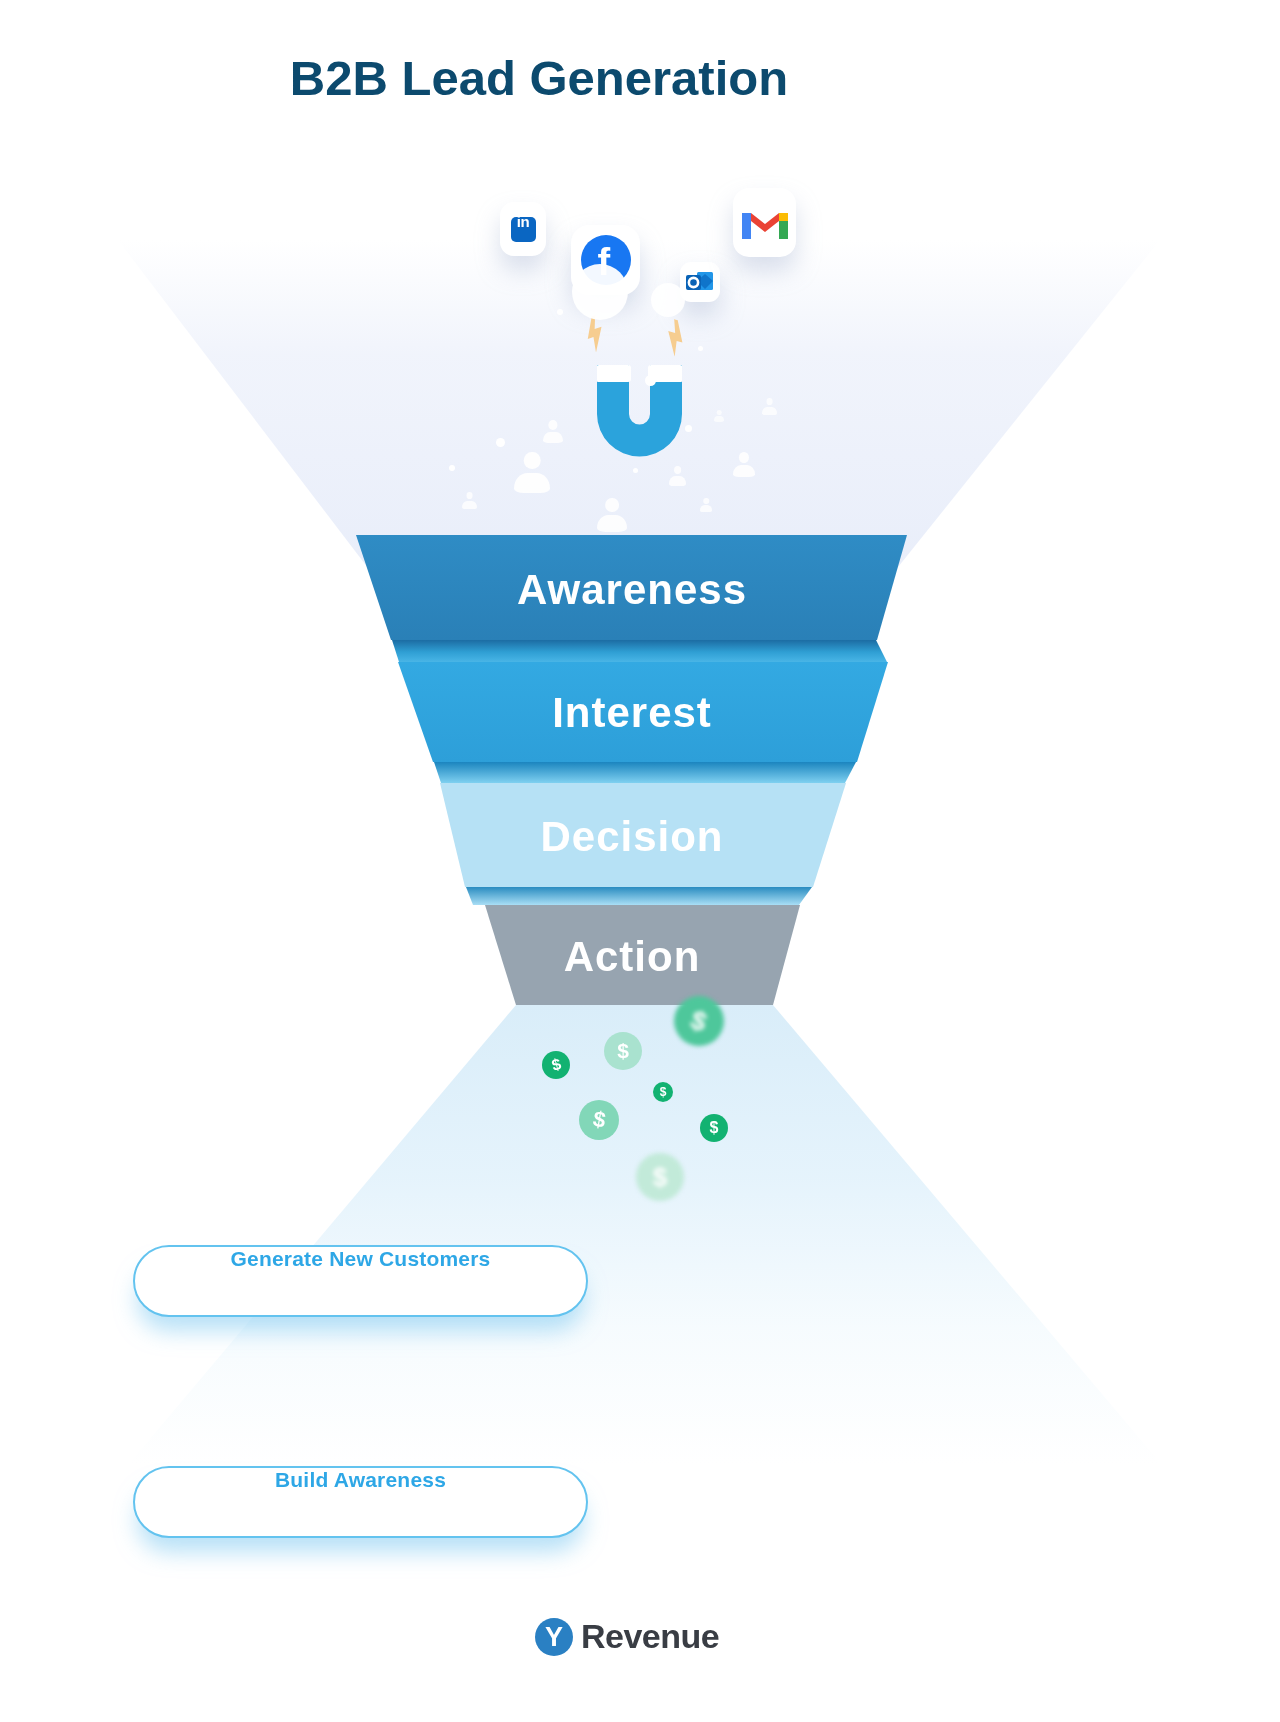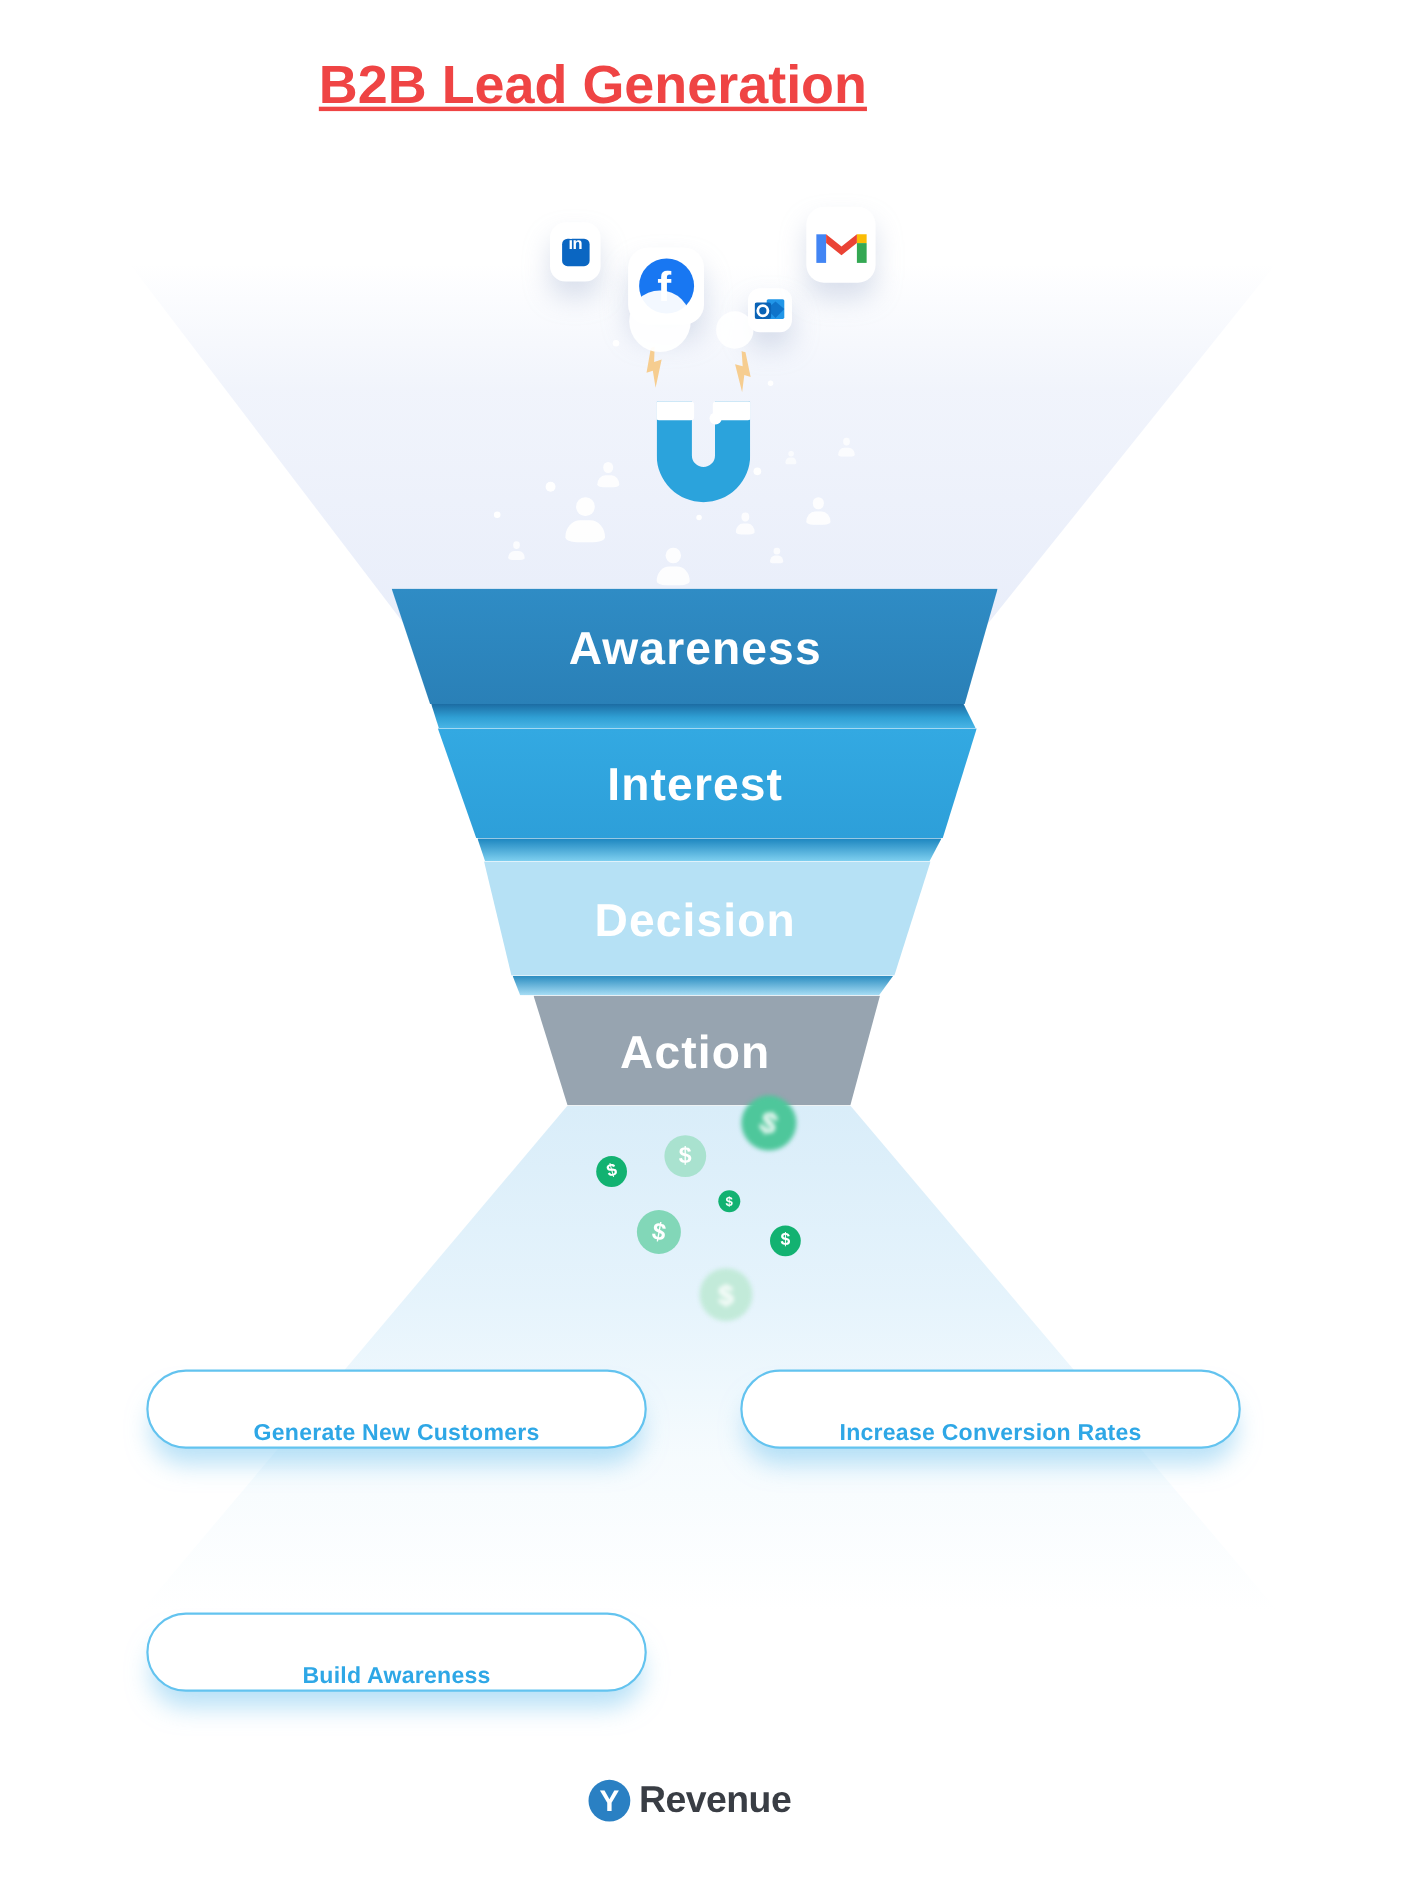--- a/index.html
+++ b/index.html
@@ -9,21 +9,21 @@
   
   .vglow{position:absolute;left:0;top:240px;width:1280px;height:412px;
     clip-path:polygon(118px 0,1160px 0,830px 412px,432px 412px);
     background:linear-gradient(180deg,rgba(233,238,250,0) 0%,rgba(233,238,250,.65) 28%,#e9eefa 78%,#e9eefa 100%);}
   .fan{position:absolute;left:0;top:1005px;width:1280px;height:460px;
     clip-path:polygon(516px 0,773px 0,1162px 460px,128px 460px);
     background:linear-gradient(180deg,#d9edf9 0%,rgba(222,240,251,.78) 38%,rgba(231,245,252,.38) 70%,rgba(237,248,253,0) 100%);}
 
   
   .title{position:absolute;left:0;top:50px;width:1078px;text-align:center;
-    font-size:49px;font-weight:bold;color:#ef4444;letter-spacing:0px;text-decoration:underline;}
+    font-size:49px;font-weight:bold;color:#0c4a6e;letter-spacing:0px;}
 
   
   .card{position:absolute;background:#fff;box-shadow:0 14px 24px rgba(158,174,206,.38);
         display:flex;align-items:center;justify-content:center;}
   .li-card{left:500px;top:202px;width:46px;height:54px;border-radius:14px;}
   .li-sq{width:25px;height:25px;border-radius:5px;background:#0a66c2;color:#fff;
          font-size:15px;font-weight:bold;letter-spacing:-0.5px;
          display:flex;align-items:center;justify-content:center;padding-bottom:15px;box-sizing:border-box;}
   .fb-card{left:571px;top:225px;width:69px;height:70px;border-radius:18px;}
   .fb-circle{width:50px;height:50px;border-radius:50%;background:#1877f2;overflow:hidden;
@@ -73,21 +73,21 @@
         color:#fff;font-weight:bold;}
   .coin-dark{background:#12b271;}
   .coin-mid{background:#4ec79b;}
   .coin-mint{background:#82d7b8;}
   .coin-pale{background:#a9e2cf;}
   .coin-paler{background:#c2ead9;}
   .soft{filter:blur(2px);}
 
   
   .pill{position:absolute;width:455px;height:72px;background:#fff;border:2px solid #63c3ef;
-        border-radius:37px;box-sizing:border-box;display:flex;align-items:flex-end;justify-content:center;
+        border-radius:37px;box-sizing:border-box;display:flex;align-items:flex-start;justify-content:center;
         font-size:21px;font-weight:bold;color:#2ea7e6;letter-spacing:.2px;
         box-shadow:0 18px 22px -4px rgba(125,200,240,.55);}
   .col-l{left:133px;} .col-r{left:673px;}
   .row-1{top:1245px;} .row-2{top:1356px;} .row-3{top:1466px;}
 
   
   .brand{position:absolute;left:0;top:1614px;width:1280px;height:48px;}
   .brand-mark{position:absolute;left:535px;top:4px;width:38px;height:38px;border-radius:50%;
       background:#2a80c3;color:#fff;font-size:27px;font-weight:bold;
       display:flex;align-items:center;justify-content:center;}
@@ -196,23 +196,20 @@
   <div class="coin coin-dark" style="left:700px;top:1114px;width:28px;height:28px;font-size:16px;">
       <span>$</span>
     </div>
   <div class="coin coin-paler soft" style="left:636px;top:1153px;width:48px;height:48px;font-size:26px;">
       <span>$</span>
     </div>
 
   <div class="pill col-l row-1">
     <span>Generate New Customers</span>
   </div>
-  <div class="pill col-r row-1">
-    <span>Increase Conversion Rates</span>
-  </div>
   <div class="pill col-l row-3">
     <span>Build Awareness</span>
   </div>
 
   <div class="brand">
     <div class="brand-mark">Y</div>
     <div class="brand-name">Revenue</div>
   </div>
 
 </div>

